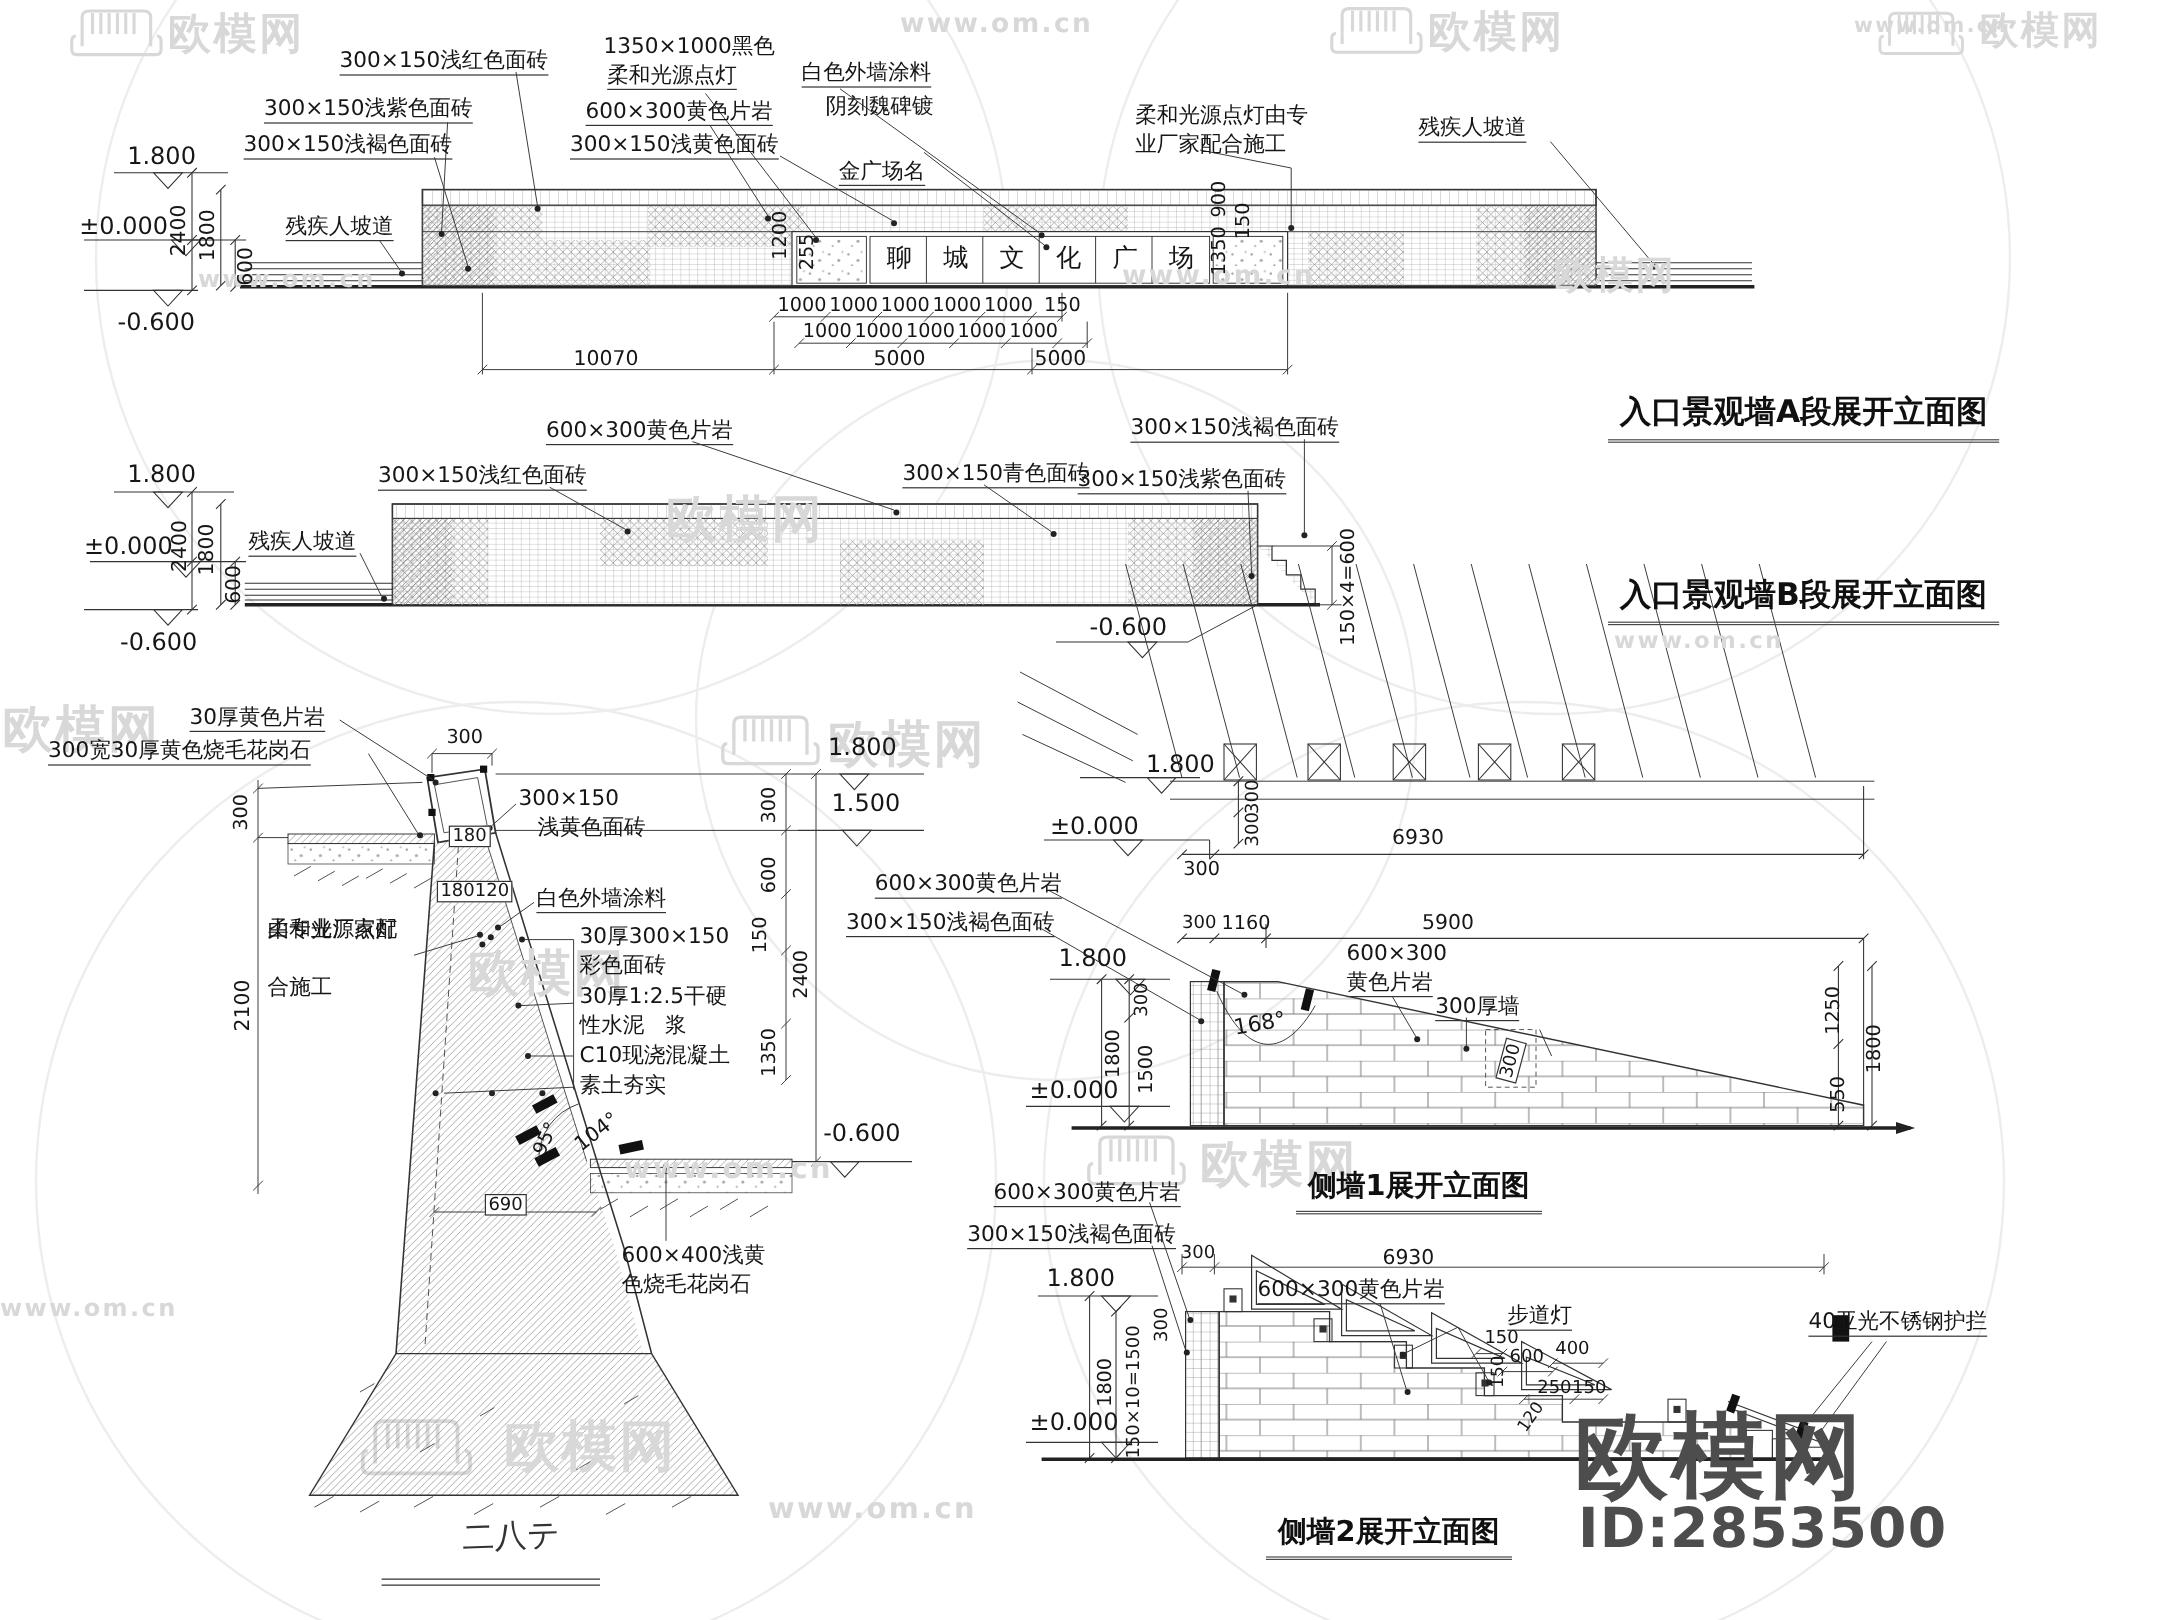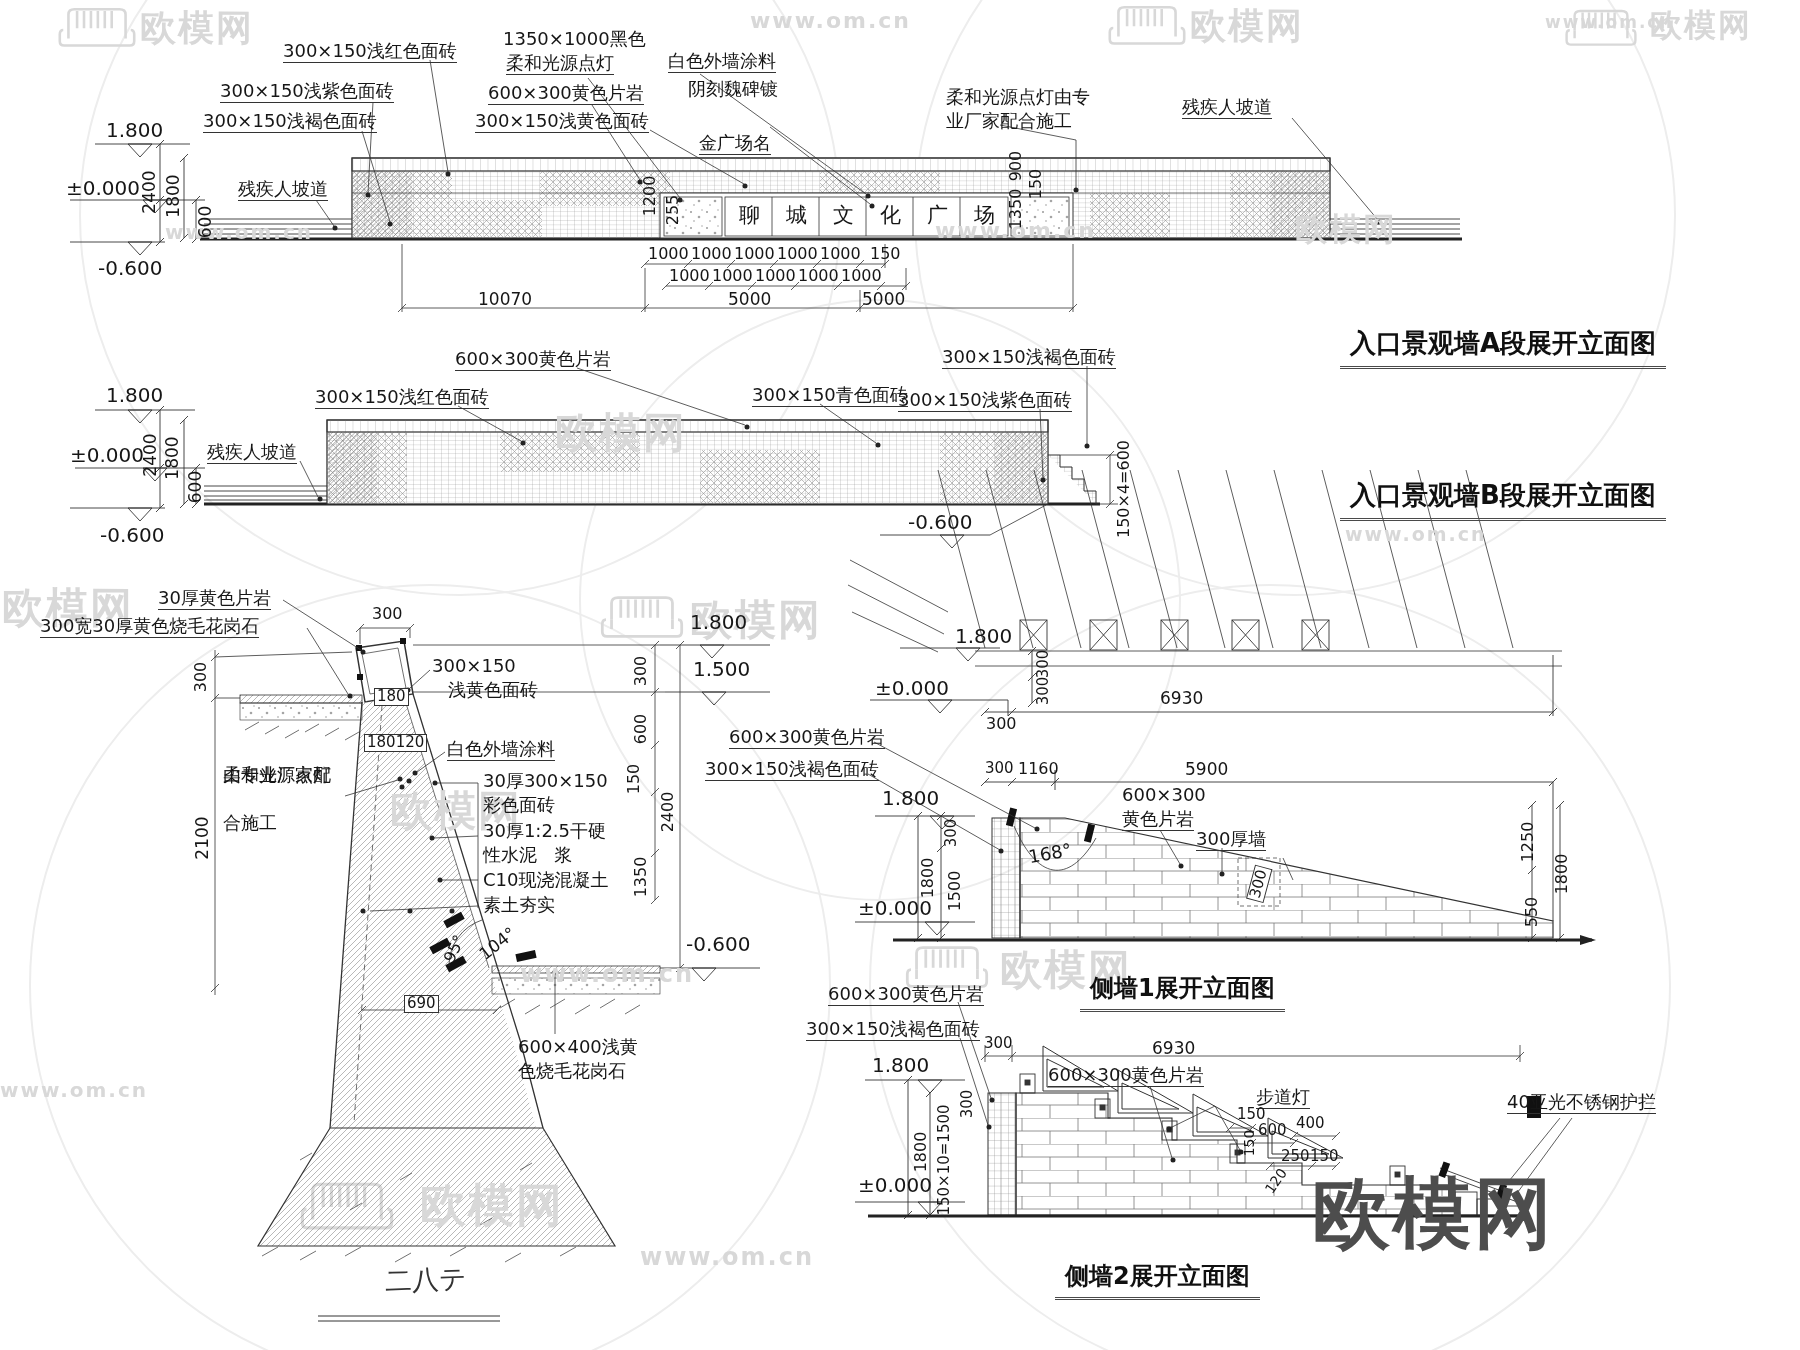--- a/index.html
+++ b/index.html
@@ -673,14 +673,15 @@
       <span class="lbl rot" style="left: 968px; top: 1104px; font-size: 15px; transform: translate(-50%, -50%) rotate(-90deg);">300</span>
     </div>
 
 <div class="dwg-title" style="left:1340px;top:478px;">入口景观墙B段展开立面图</div>
 <div class="dwg-title" style="left:1340px;top:326px;">入口景观墙A段展开立面图</div>
 <div class="dwg-title" style="left:1080px;top:972px;font-size:24px;">侧墙1展开立面图</div>
 <div class="dwg-title" style="left:1055px;top:1260px;font-size:24px;">侧墙2展开立面图</div>
 <div class="caption" style="left:385px;top:1262px;">二八テ</div>
 
 <div class="logo-brand" style="left:1312px;top:1162px;">欧模网</div>
+<div class="logo-id" style="left:1315px;top:1246px;">ID:2853500</div>
 
 </div>
 
 </body></html>

